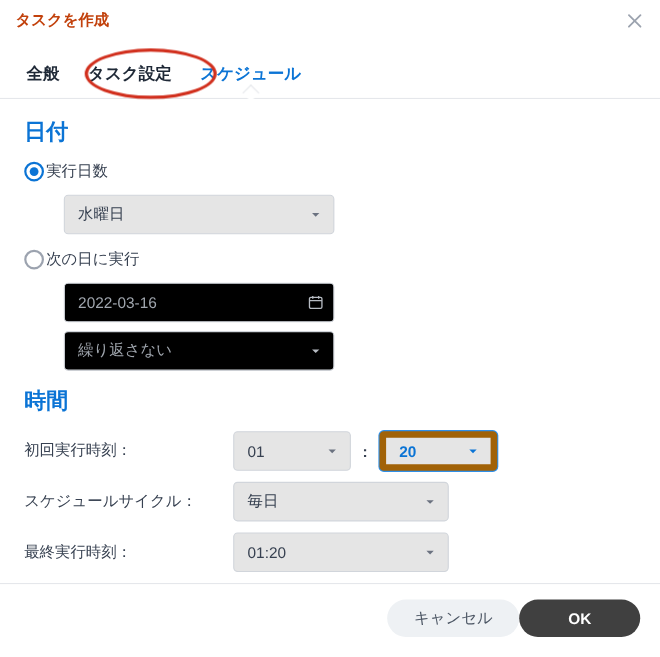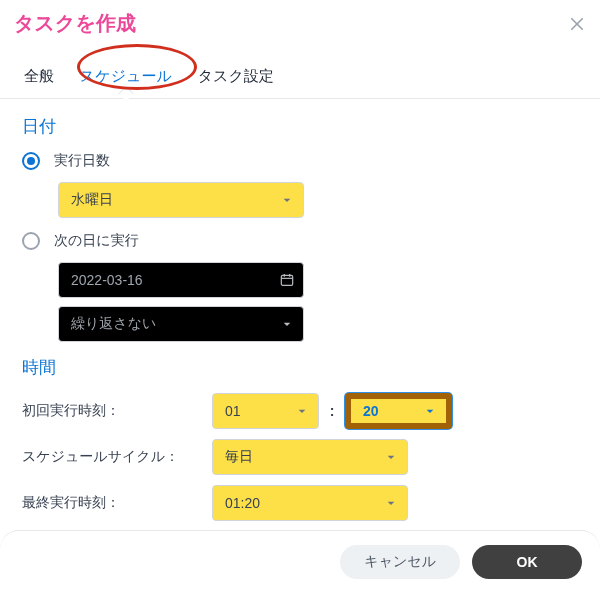--- a/index.html
+++ b/index.html
@@ -14,38 +14,38 @@
   .dialog {
     width: 600px; height: 597px;
     display: flex; flex-direction: column;
     position: relative;
   }
   .titlebar {
     display: flex; align-items: center; justify-content: space-between;
     padding: 10px 14px 8px 14px;
   }
   .titlebar .title {
-    font-size: 20px;
+    font-size: 14px;
     font-weight: 600;
-    color: #ec4899;
+    color: #c2410c;
   }
   .close-icon {
     width: 18px; height: 18px; cursor: pointer;
     color: #9ca3af;
   }
   .close-icon svg { width: 100%; height: 100%; display: block; }
 
   .tabs {
     display: flex;
     gap: 22px;
     padding: 18px 22px 0 22px;
   }
   .tab {
     font-size: 15px;
-    font-weight: 400;
+    font-weight: 700;
     color: #1f2937;
     padding: 4px 2px 12px 2px;
     cursor: pointer;
     position: relative;
   }
   .tab.active {
     color: #0b74d5;
   }
   .tab.active::after {
     content: "";
@@ -70,27 +70,27 @@
   .divider {
     height: 1px; background: #e5e7eb; margin: 0 0 0 0;
   }
   .body {
     padding: 16px 22px 10px 22px;
     flex: 1;
     overflow: auto;
   }
   .section-title {
     color: #0b74d5;
-    font-size: 17px;
-    font-weight: 400;
+    font-size: 20px;
+    font-weight: 700;
     margin: 0 0 14px 0;
   }
   .radio-row {
     display: flex; 
-    gap: 14px;
+    gap: 2px;
     margin-bottom: 12px;
     cursor: pointer;
   }
   .radio {
     width: 18px; height: 18px; border-radius: 50%;
     border: 2px solid #9ca3af;
     display: inline-flex; align-items: center; justify-content: center;
     flex-shrink: 0;
   }
   .radio.checked { border-color: #0b74d5; }
@@ -104,21 +104,21 @@
   .indent {
     margin-left: 36px;
     margin-bottom: 14px;
   }
 
   .select {
     position: relative;
     height: 36px;
     border: 1px solid #d1d5db;
     border-radius: 4px;
-    background: #fde047;
+    background: #e5e5e5;
     display: flex; align-items: center;
     padding: 0 34px 0 12px;
     font-size: 14px;
     color: #374151;
     cursor: pointer;
     width: 246px;
   }
   .select.disabled {
     background: #000000;
     color: #a0a6ae;
@@ -150,23 +150,22 @@
     box-shadow: 0 0 0 1px #2f8fe8;
   }
   .select.focused .text { color: #0b74d5; font-weight: 600; }
   .select.focused .chevron { color: #0b74d5; }
   .colon {
     width: 26px; text-align: center; font-weight: 700; color: #374151;
   }
   .footer {
     border-top: 1px solid #e5e7eb;
     padding: 14px 18px 18px 18px;
-    display: flex; justify-content: flex-end; gap: 12px;
+    display: flex; justify-content: flex-end; 
     background: #fff;
-    border-radius: 19px;
   }
   .btn {
     height: 34px;
     min-width: 110px;
     border-radius: 17px;
     font-size: 14px;
     display: inline-flex; align-items: center; justify-content: center;
     padding: 0 24px;
     cursor: pointer;
     border: none;
@@ -193,25 +192,25 @@
         <line x1="5" y1="5" x2="19" y2="19"></line>
           <line x1="19" y1="5" x2="5" y2="19"></line>
       </svg>
     </div>
   </div>
 
   <div class="tabs">
     <div class="tab">
       <span>全般</span>
     </div>
+    <div class="tab">
+      <span>タスク設定</span>
+    </div>
     <div class="tab active">
       <span>スケジュール</span>
-    </div>
-    <div class="tab">
-      <span>タスク設定</span>
     </div>
   </div>
   <div class="tab-highlight"></div>
 
   <div class="divider"></div>
 
   <div class="body">
 
     <div class="section-title">日付</div>
 

